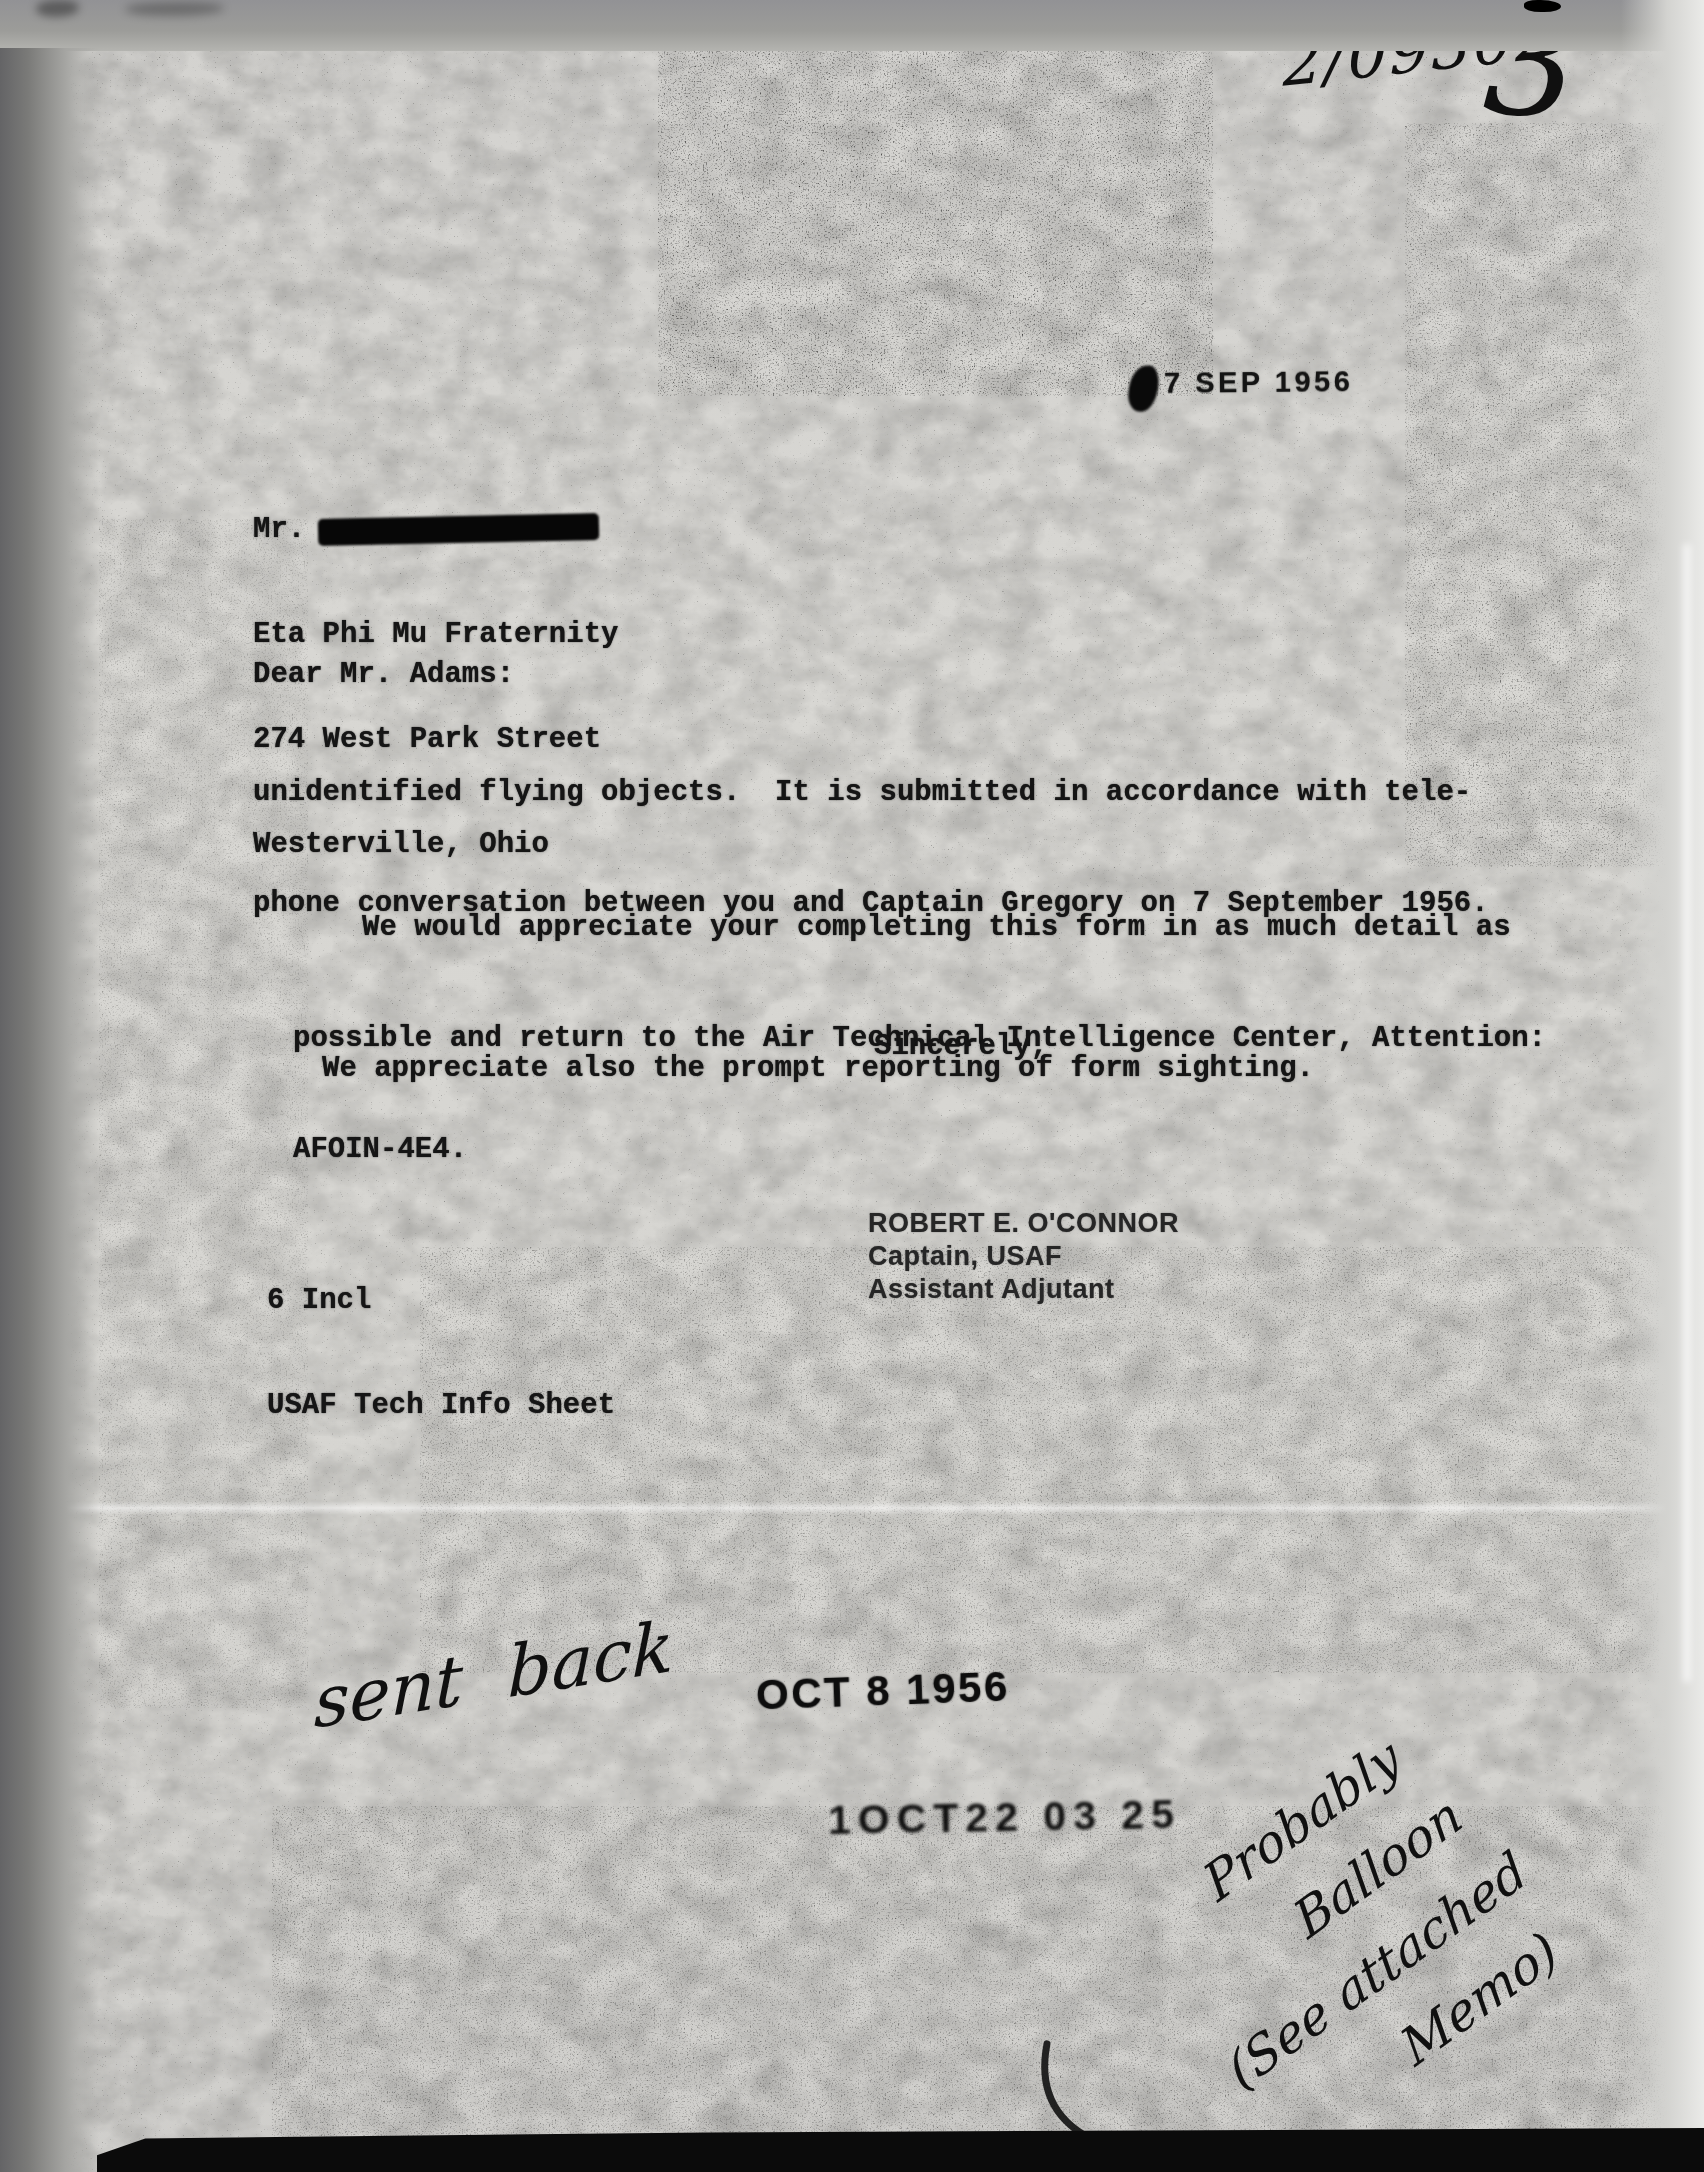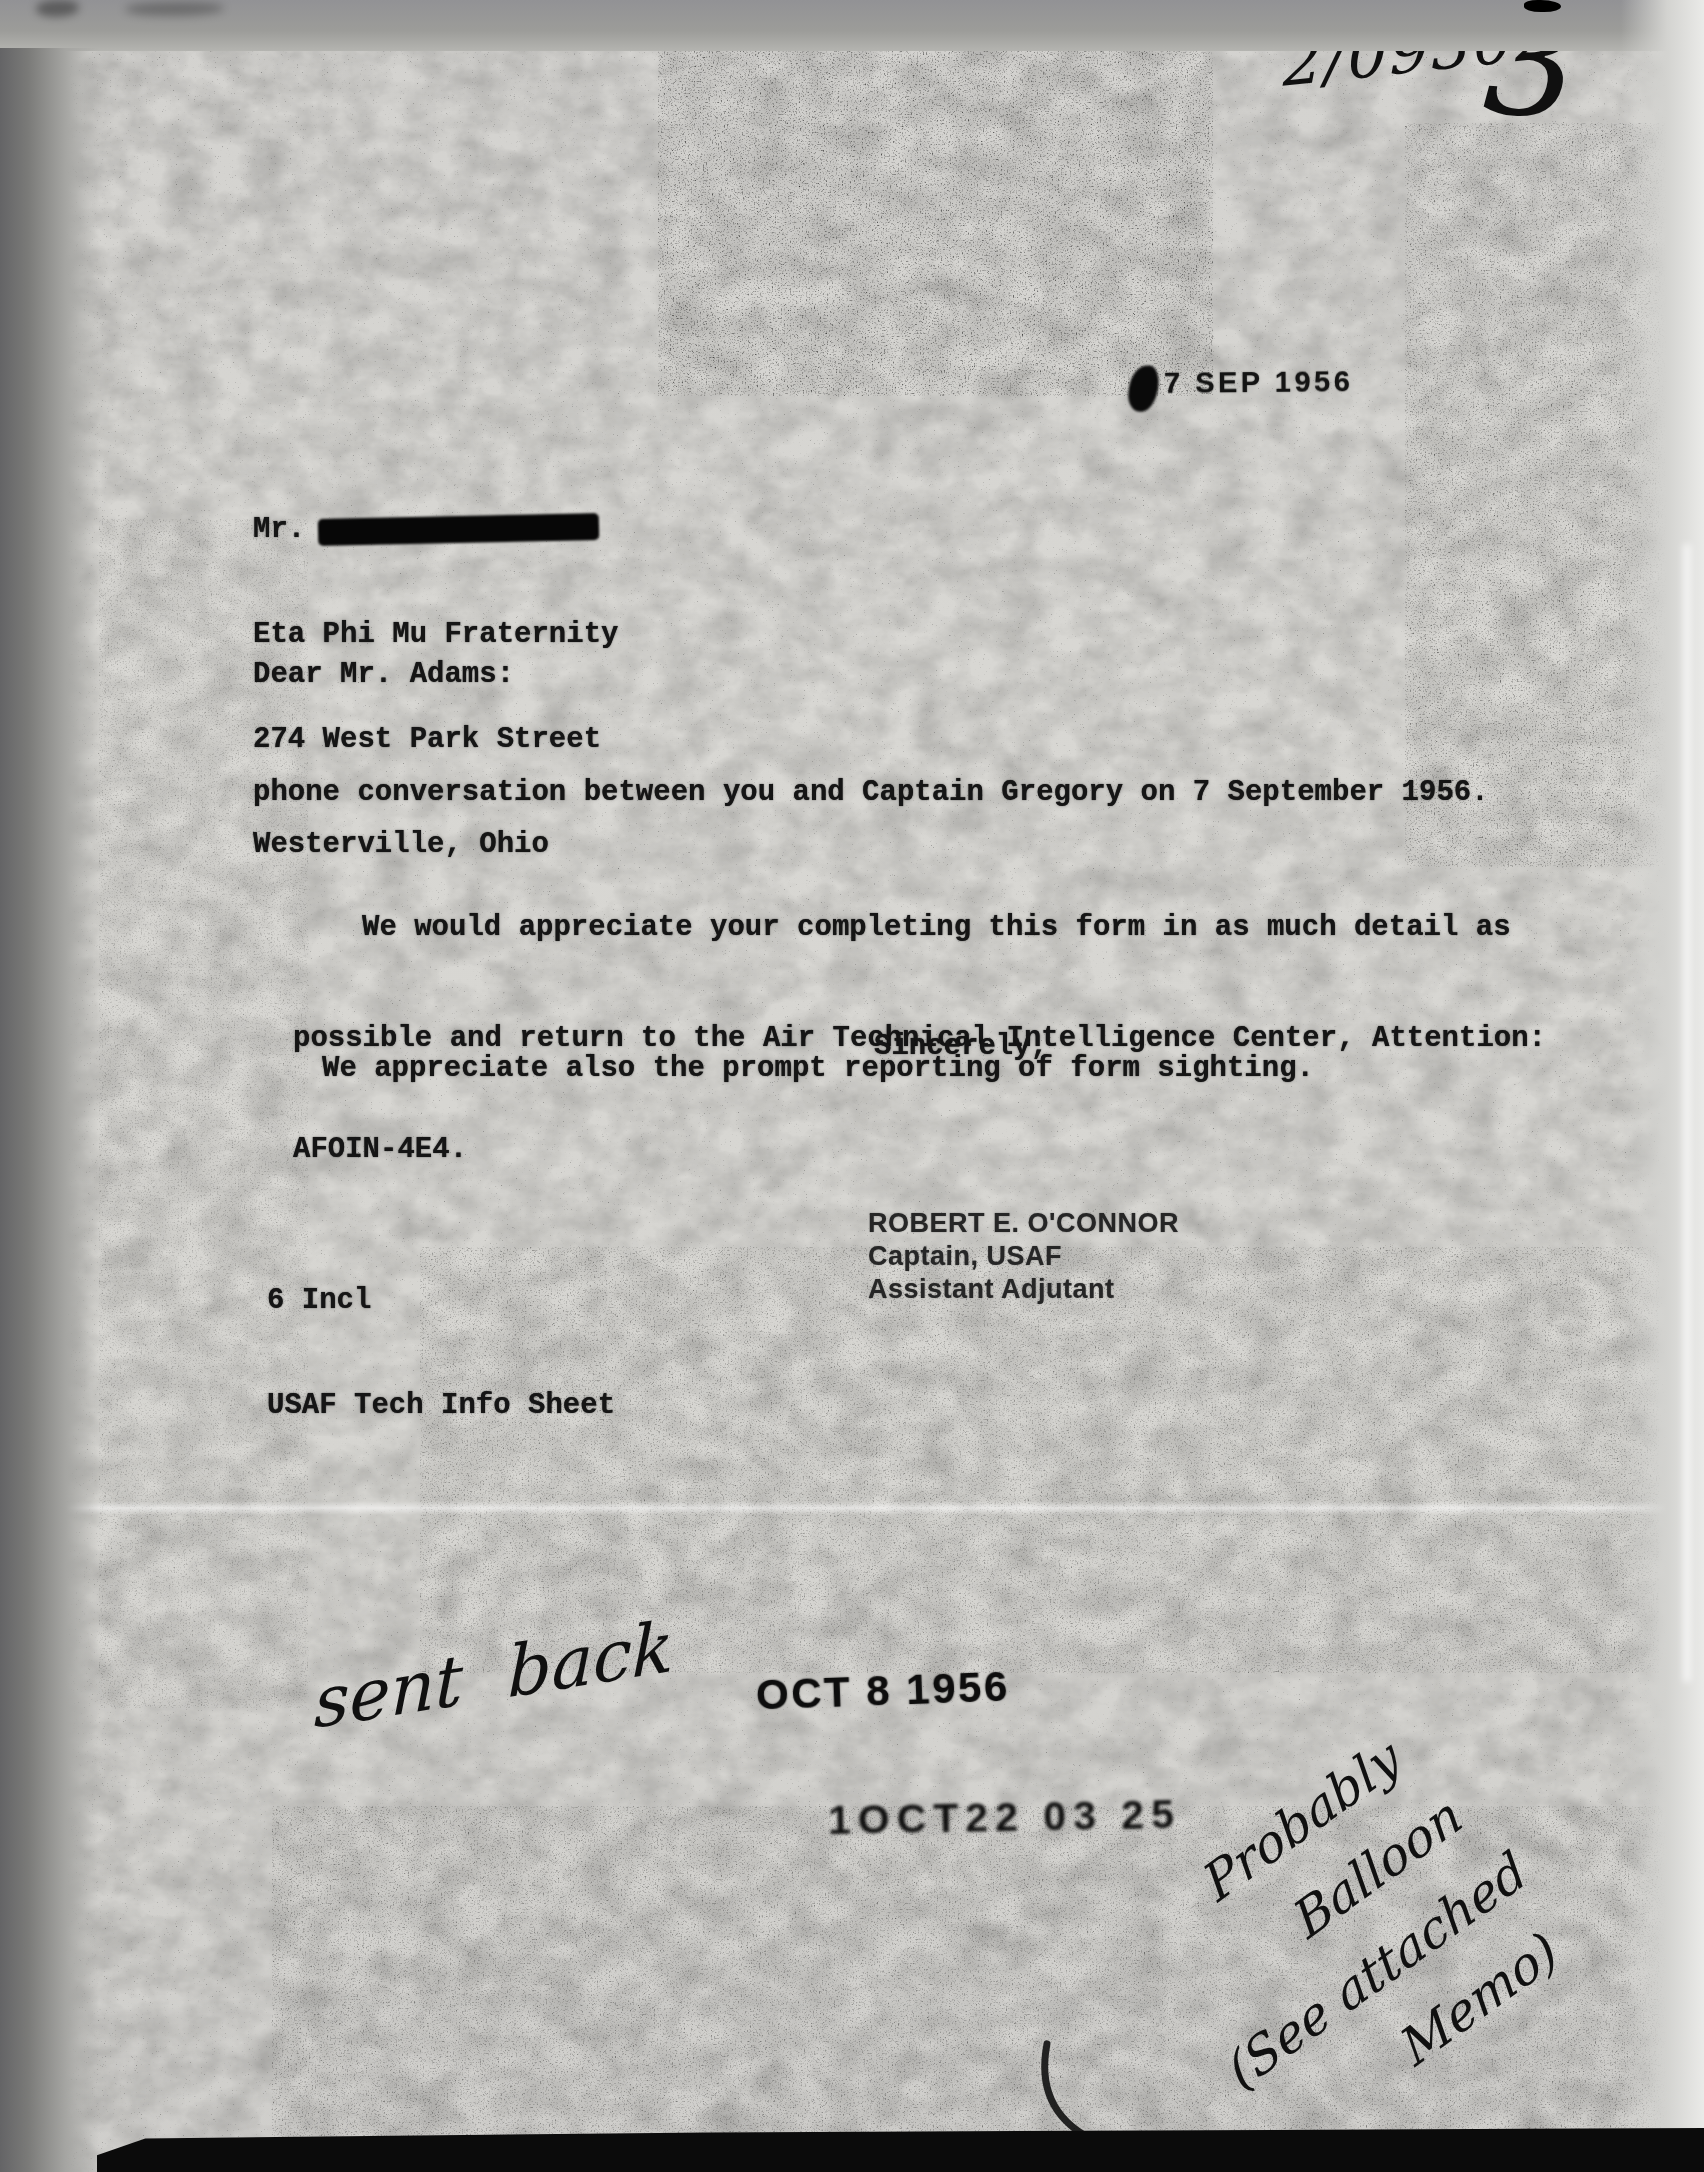--- a/index.html
+++ b/index.html
@@ -107,20 +107,21 @@
     <span class="redaction"></span>
   </div>
   <div class="row">Eta Phi Mu Fraternity</div>
   <div class="row">274 West Park Street</div>
   <div class="row">Westerville, Ohio</div>
 </div>
 
 <div class="tw salutation">Dear Mr. Adams:</div>
 
 <div class="tw para p1">
+  <div>unidentified flying objects.  It is submitted in accordance with tele-</div>
   <div>phone conversation between you and Captain Gregory on 7 September 1956.</div>
 </div>
 <div class="tw para p2">
   <div class="indent">We would appreciate your completing this form in as much detail as</div>
   <div>possible and return to the Air Technical Intelligence Center, Attention:</div>
   <div>AFOIN-4E4.</div>
 </div>
 <div class="tw para p3">
   <div class="indent">We appreciate also the prompt reporting of form sighting.</div>
 </div>

